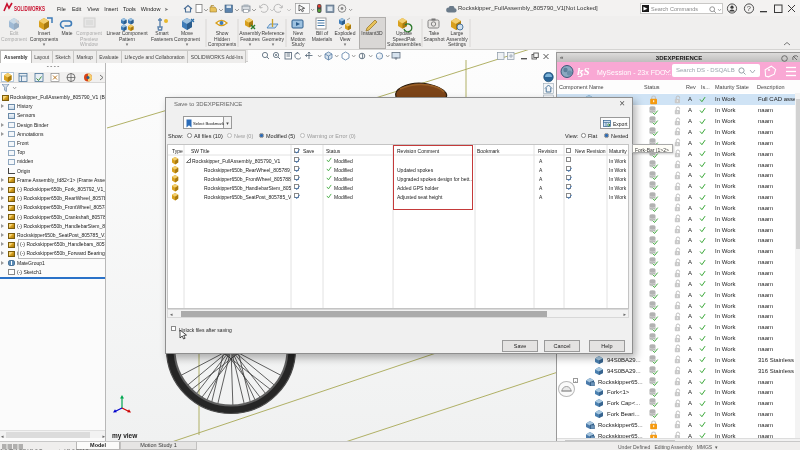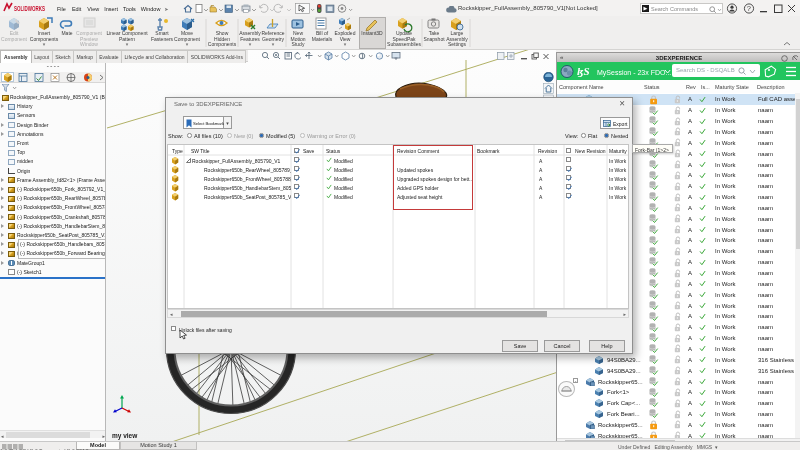--- a/index.html
+++ b/index.html
@@ -529,21 +529,21 @@
 
   <div class="abs" style="left:0;top:0;width:244px;height:10px;background:linear-gradient(#dcdbda,#bfbebd);border-top:1px solid #979695;">
     <div class="abs" style="left:3px;top:1px;font-size:6px;color:#333;">«</div>
     <div class="abs" style="left:0;top:1.5px;width:244px;text-align:center;font-size:6px;font-weight:bold;color:#1a1a1a;">3DEXPERIENCE</div>
     <svg class="abs" style="left:224px;top:1.5px" width="18" height="7" viewBox="0 0 18 7">
           <circle cx="3.5" cy="3.5" r="2.8" fill="none" stroke="#555" stroke-width="0.8"></circle>
           <path d="M12 1 l4 4 m-4 0 q-1-3 1-4 q3-1 4 1" stroke="#555" stroke-width="0.8" fill="none"></path>
         </svg>
   </div>
 
-  <div class="abs" style="left:0;top:10px;width:244px;height:18px;background:#22c55e;">
+  <div class="abs" style="left:0;top:10px;width:244px;height:18px;background:#f9a8d4;">
     <svg class="abs" style="left:3px;top:1.5px" width="240" height="15" viewBox="0 0 240 15">
       <circle cx="7" cy="7.5" r="6" fill="#8aa8c0" stroke="#16415f" stroke-width="0.8"></circle>
           <circle cx="5.5" cy="6" r="2.2" fill="#5b7f9a"></circle>
           <circle cx="9.5" cy="9" r="2.6" fill="#6b8faa"></circle>
       <text x="17" y="11" font-size="11" font-style="italic" font-weight="bold" fill="#fff" font-family="Liberation Serif">ɮS</text>
       <text x="37" y="10.5" font-size="7" fill="#fff" font-family="Liberation Sans">MySession - 23x FDO...</text>
       <path d="M105 6 l2.6 3 2.6-3" fill="none" stroke="#fff" stroke-width="1"></path>
     </svg>
     <div class="abs" style="left:115px;top:2px;width:88px;height:13px;background:#fff;border-radius:2px;">
       <div class="abs" style="left:4px;top:3px;font-size:6px;color:#9aa5ad;">Search DS - DSQALB</div>

